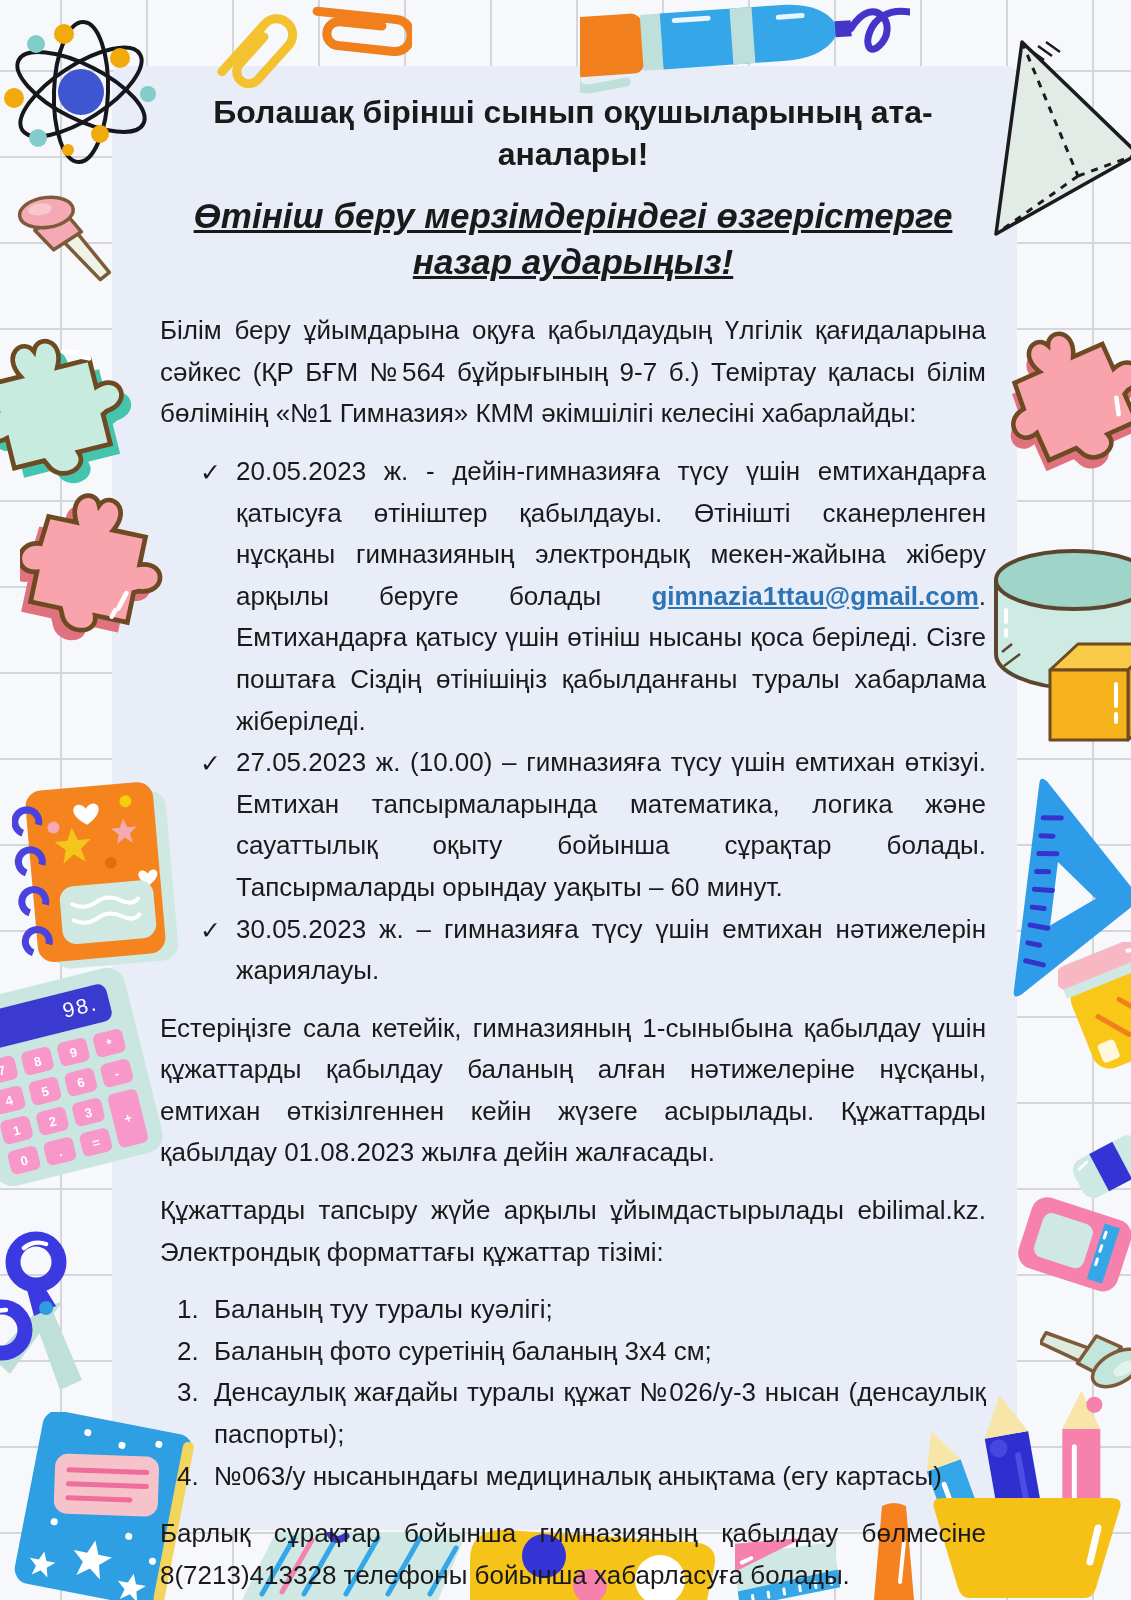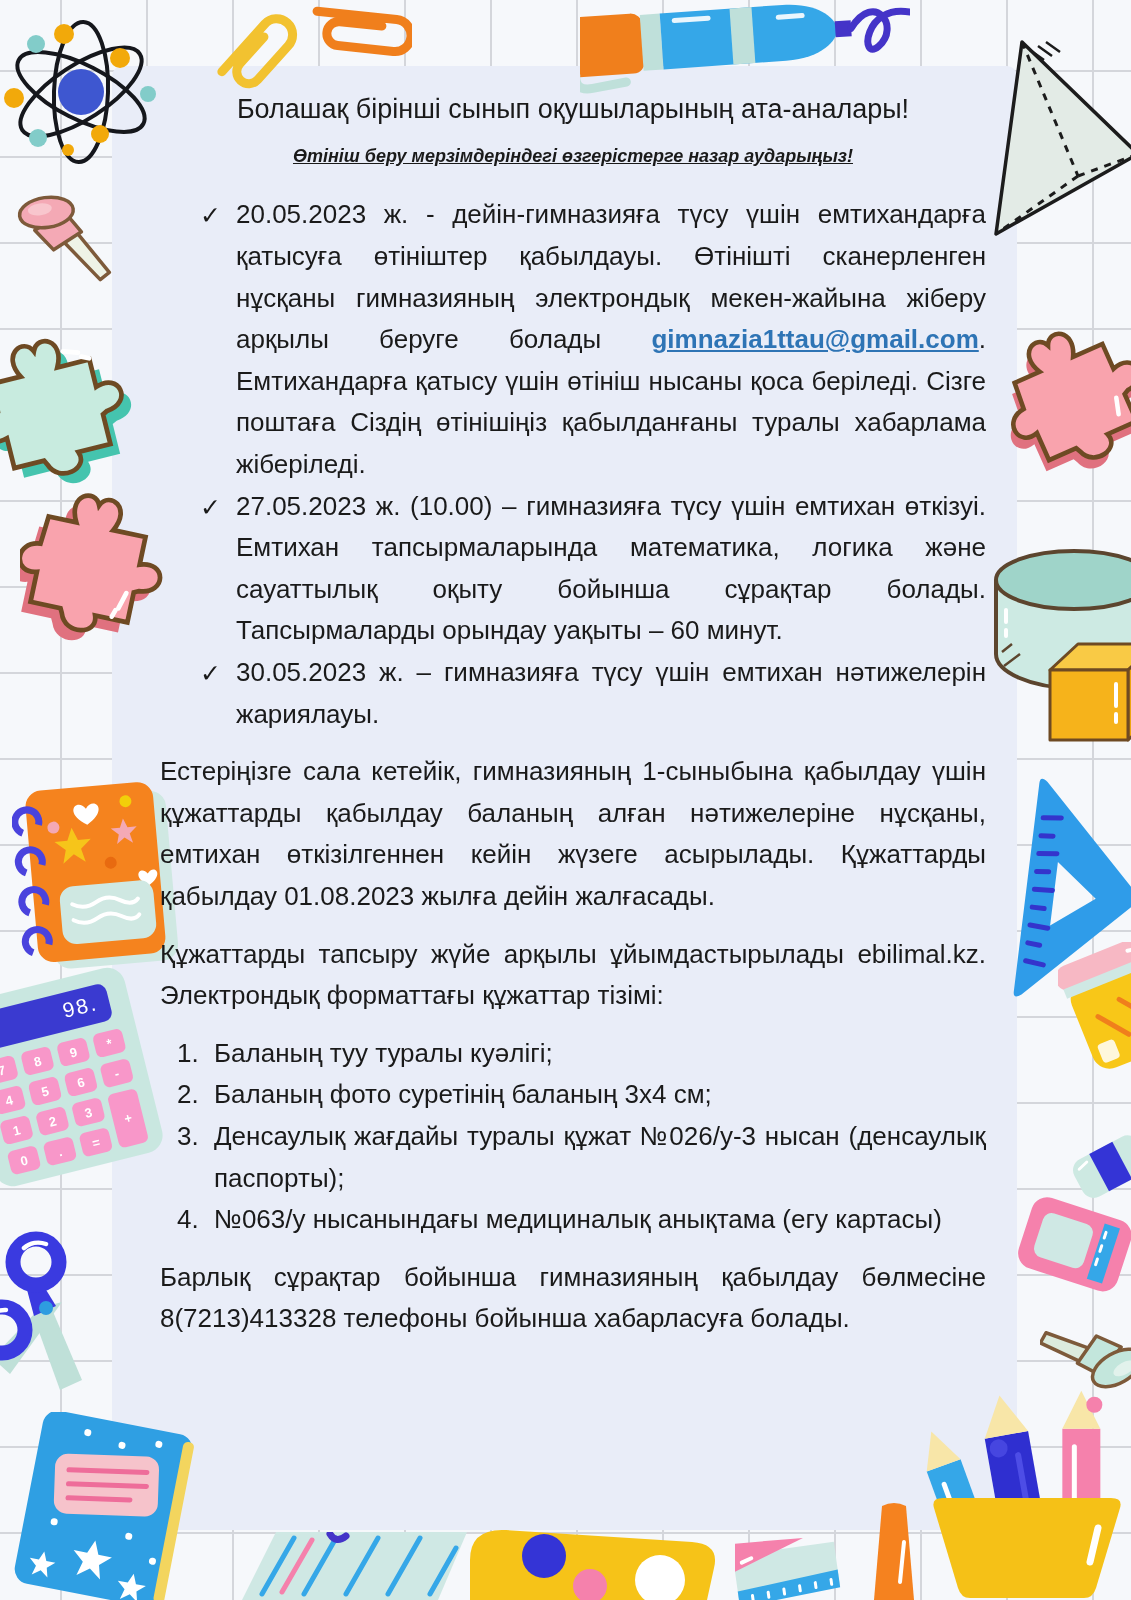--- a/index.html
+++ b/index.html
@@ -3,22 +3,22 @@
 <meta charset="utf-8">
 <style>
   html,body{margin:0;padding:0;}
   body{font-family:"Liberation Sans","DejaVu Sans",sans-serif;background:#cfd3da;}
   .page{position:relative;width:1131px;height:1600px;margin:0 auto;overflow:hidden;
     background-color:#f6f8fb;
     background-image:linear-gradient(#d4d6db 2px,transparent 2px),linear-gradient(90deg,#d4d6db 2px,transparent 2px);
     background-size:86px 86px;background-position:-26px -16px;}
   .panel{position:absolute;left:112px;top:66px;width:905px;height:1464px;background:#e9edf8;border-radius:10px;z-index:1;}
   .content{position:absolute;left:160px;top:92px;width:826px;z-index:3;color:#1a1a1a;font-size:26px;line-height:1.6;}
-  .title{font-size:27px;font-weight:400;text-align:center;margin:0 0 18px 0;line-height:1.3;}
-  .subtitle{font-size:18px;font-weight:700;font-style:italic;text-decoration:underline;text-align:center;margin:0 0 26px 0;line-height:1.3;}
+  .title{font-size:32px;font-weight:700;text-align:center;margin:0 0 18px 0;line-height:1.3;}
+  .subtitle{font-size:35px;font-weight:700;font-style:italic;text-decoration:underline;text-align:center;margin:0 0 26px 0;line-height:1.3;}
   .para{text-align:justify;margin:0 0 16px 0;}
   .b{font-weight:400;}
   .link{color:#2e74b5;text-decoration:underline;cursor:pointer;font-weight:bold;}
   ul.checks{list-style:none;margin:0 0 16px 0;padding:0 0 0 40px;}
   ul.checks li{position:relative;text-align:justify;padding-left:36px;}
   ul.checks .check{position:absolute;left:0;top:1px;font-size:25px;}
   ol.docs{margin:16px 0 16px 38px;padding:0 0 0 8px;}
   ol.docs li{text-align:justify;padding-left:8px;}
   
   .dec{position:absolute;z-index:2;}
@@ -317,20 +317,21 @@
 
   <svg class="dec" style="left:866px;top:1502px" width="56" height="98" viewBox="0 0 56 98">
     <path d="M16,4 Q28,-2 40,4 L48,98 L8,98 Z" fill="#f5821f"></path>
     <path d="M38,40 l-4,40" stroke="#fff" stroke-width="4" stroke-linecap="round"></path>
   </svg>
 
   <div class="content">
     <h1 class="title">Болашақ бірінші сынып оқушыларының ата-аналары!</h1>
     <h2 class="subtitle">Өтініш беру мерзімдеріндегі өзгерістерге назар аударыңыз!</h2>
 
+    <p class="para">Білім беру ұйымдарына оқуға қабылдаудың Үлгілік қағидаларына сәйкес (ҚР БҒМ №564 бұйрығының 9-7 б.) Теміртау қаласы білім бөлімінің «№1 Гимназия» КММ әкімшілігі келесіні хабарлайды:</p>
 
     <ul class="checks">
       <li>
         <span class="check">✓</span>
         <span><span class="b">20.05.2023 ж.</span><span> - дейін-гимназияға түсу үшін емтихандарға қатысуға өтініштер қабылдауы. Өтінішті сканерленген нұсқаны гимназияның электрондық мекен-жайына жіберу арқылы беруге болады </span><a class="link">gimnazia1ttau@gmail.com</a><span>. Емтихандарға қатысу үшін өтініш нысаны қоса беріледі. Сізге поштаға Сіздің өтінішіңіз қабылданғаны туралы хабарлама жіберіледі.</span></span>
       </li>
       <li>
         <span class="check">✓</span>
         <span><span class="b">27.05.2023 ж. (10.00)</span><span> – гимназияға түсу үшін емтихан өткізуі. Емтихан тапсырмаларында математика, логика және сауаттылық оқыту бойынша сұрақтар болады. Тапсырмаларды орындау уақыты – 60 минут.</span></span>
       </li>

